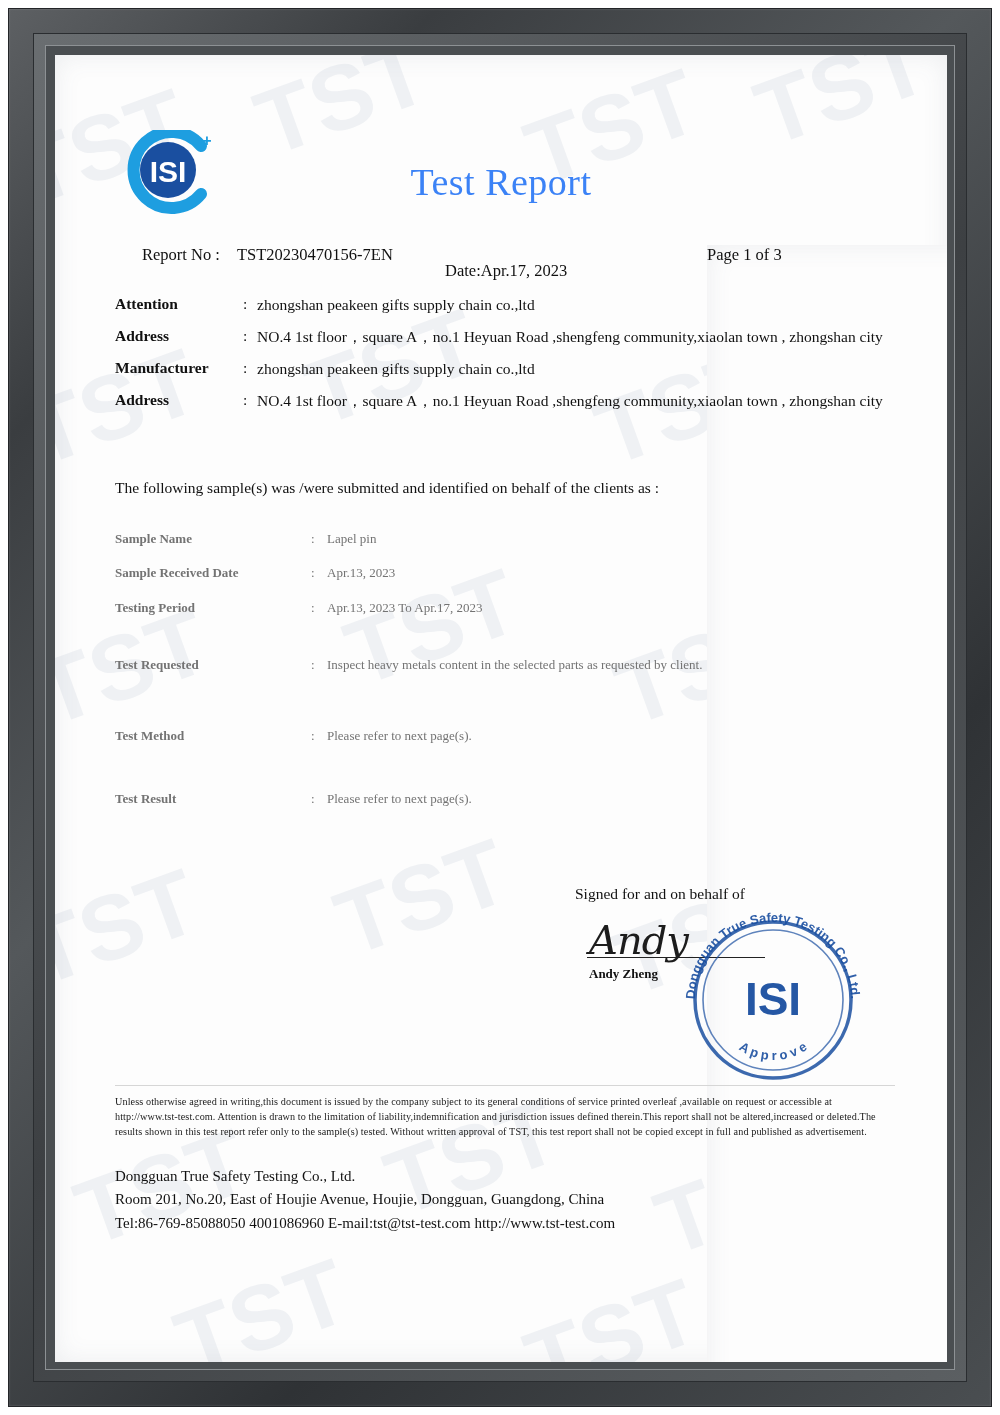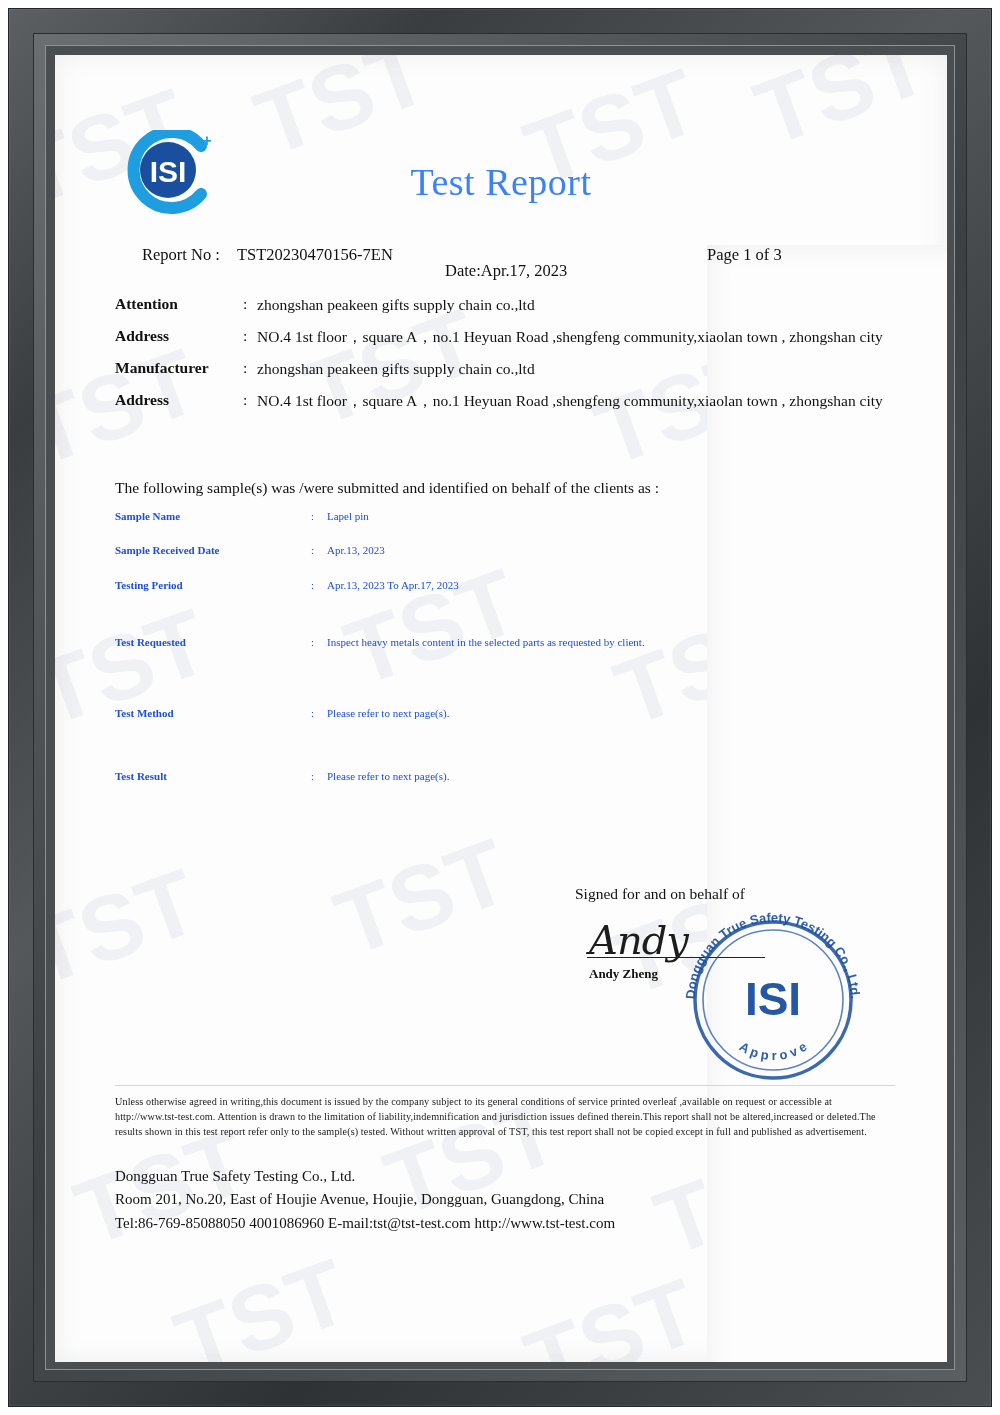--- a/index.html
+++ b/index.html
@@ -152,24 +152,24 @@
     left: 60px;
     top: 424px;
     font-size: 15.5px;
     color: #111;
   }
 
   
   .details {
     position: absolute;
     left: 60px;
-    top: 455px;
+    top: 476px;
     width: 800px;
-    font-size: 11px;
-    color: #1d4ed8;
+    font-size: 13px;
+    color: #737373;
   }
   .drow {
     position: relative;
     min-height: 24px;
   }
   .drow .k {
     position: absolute; left: 0; top: 0;
     font-weight: bold;
   }
   .drow .c { position: absolute; left: 196px; top: 0; }

